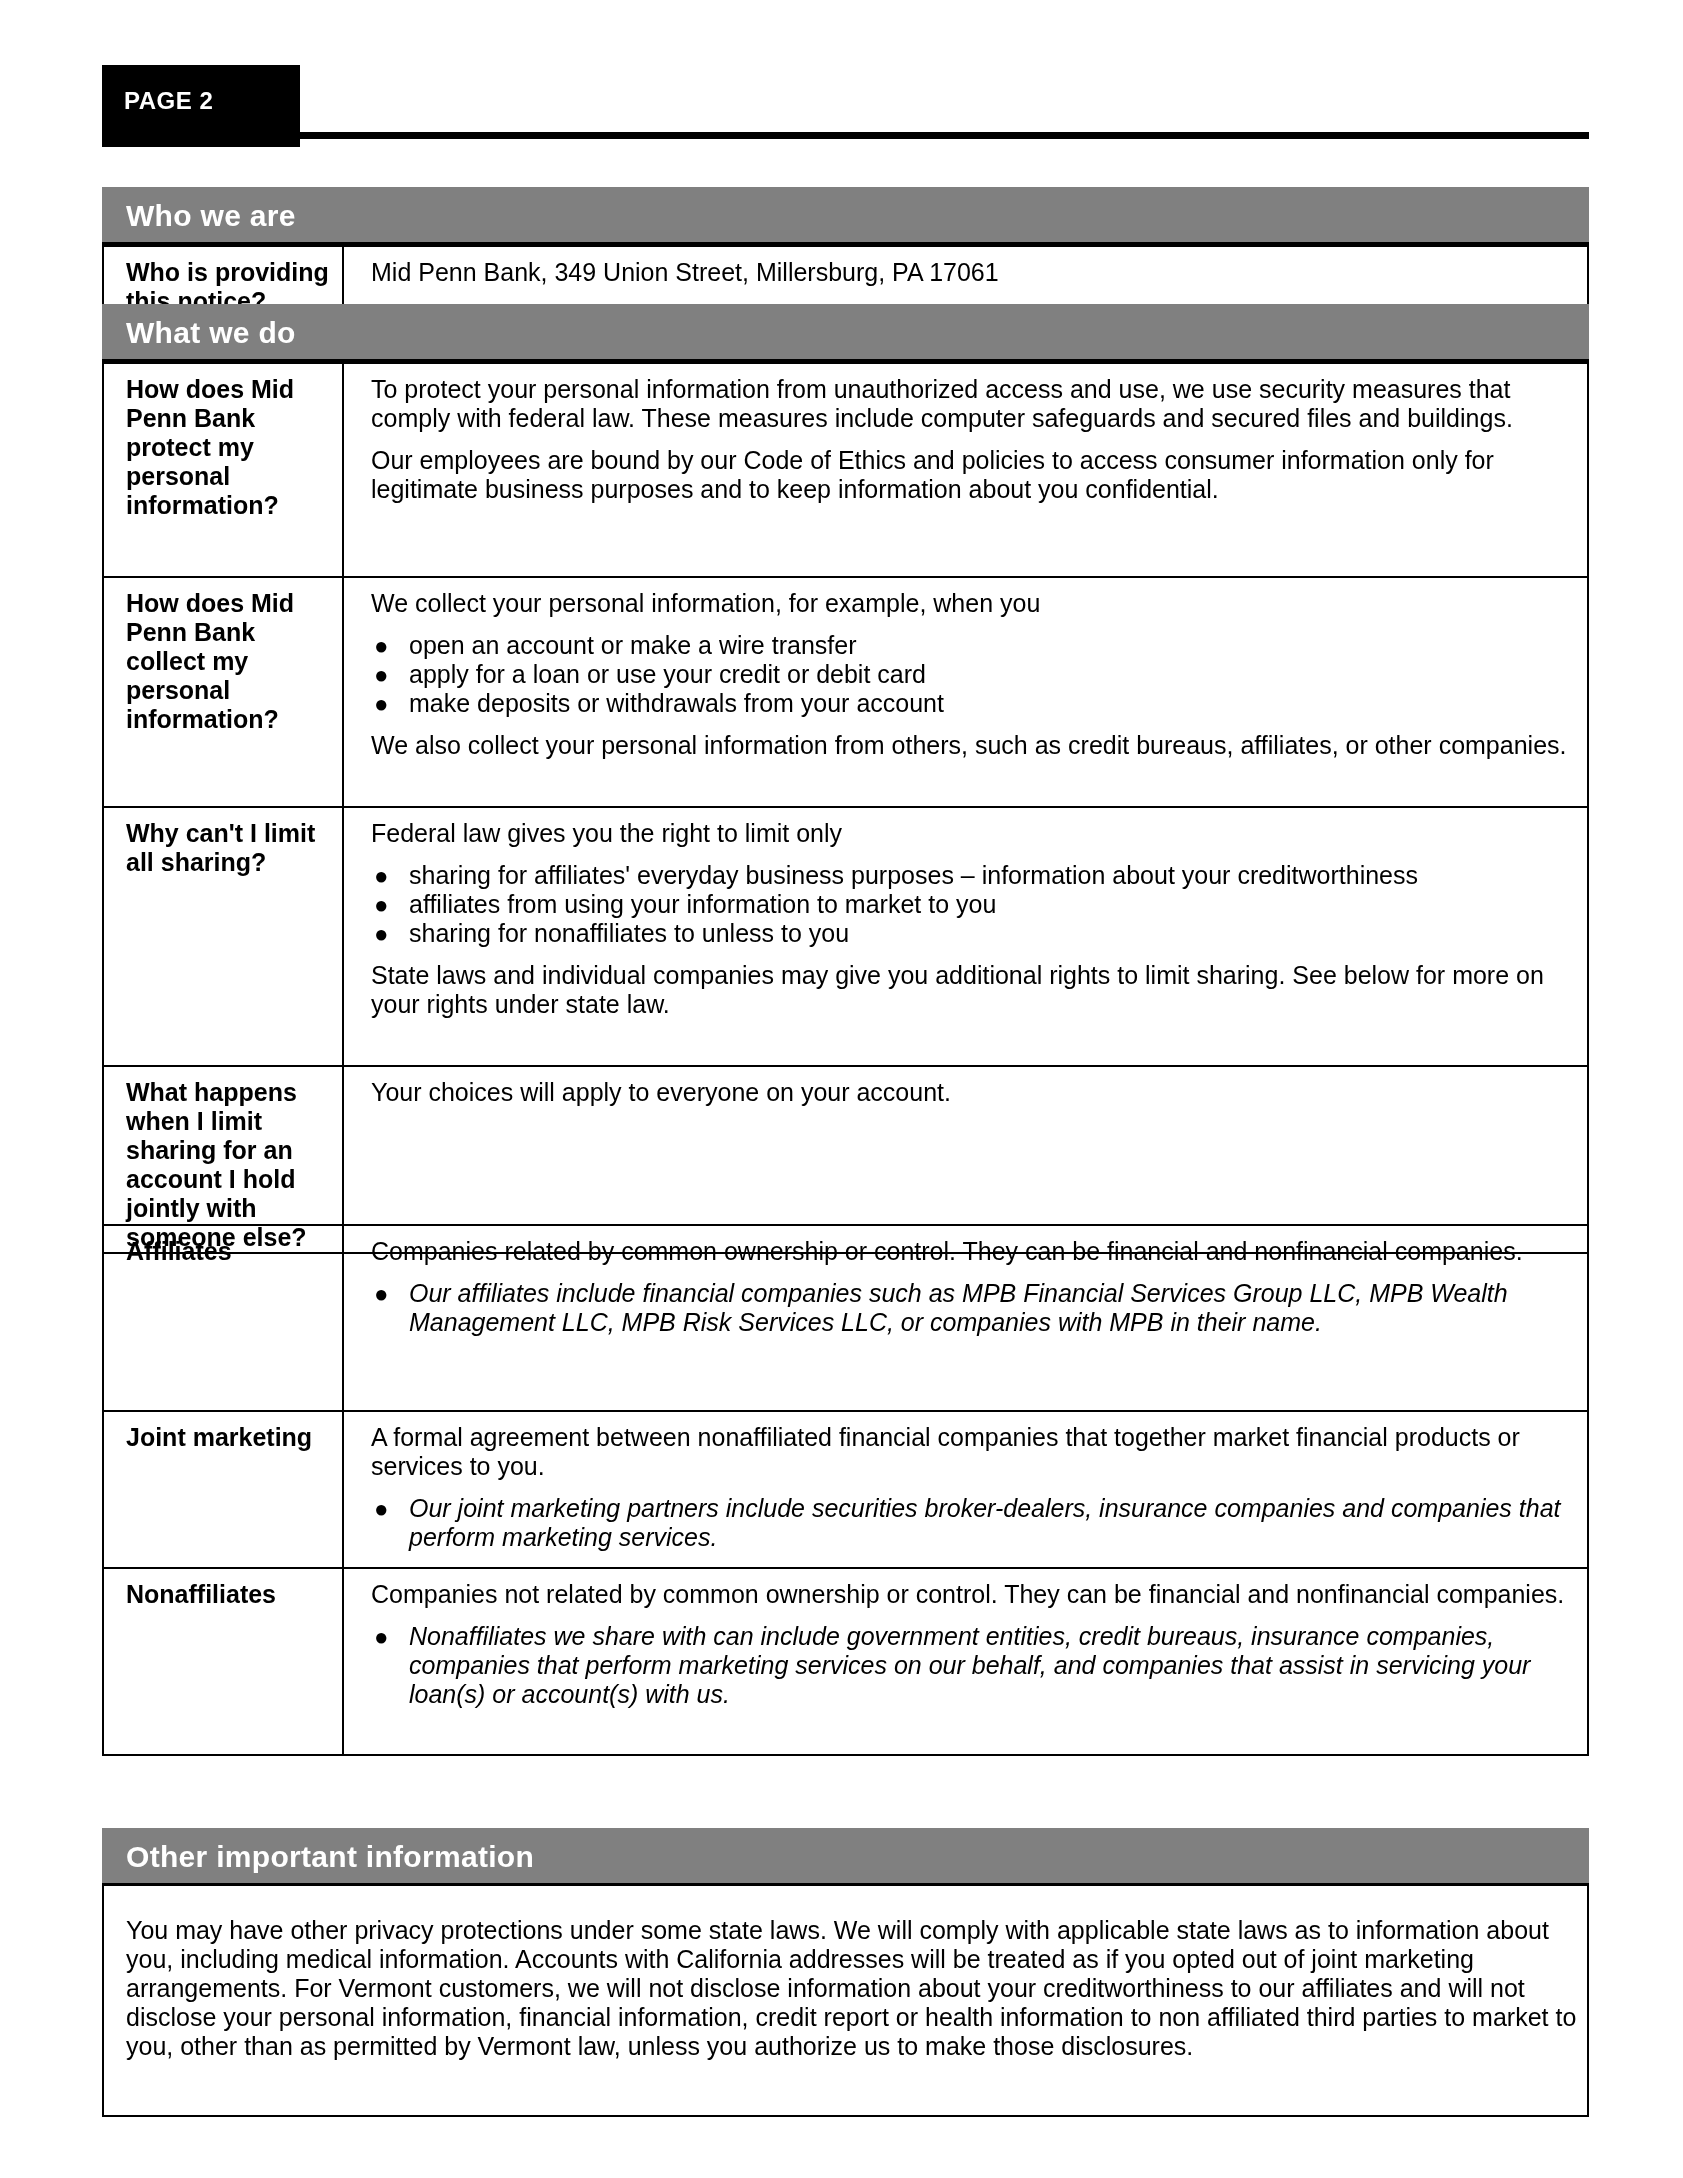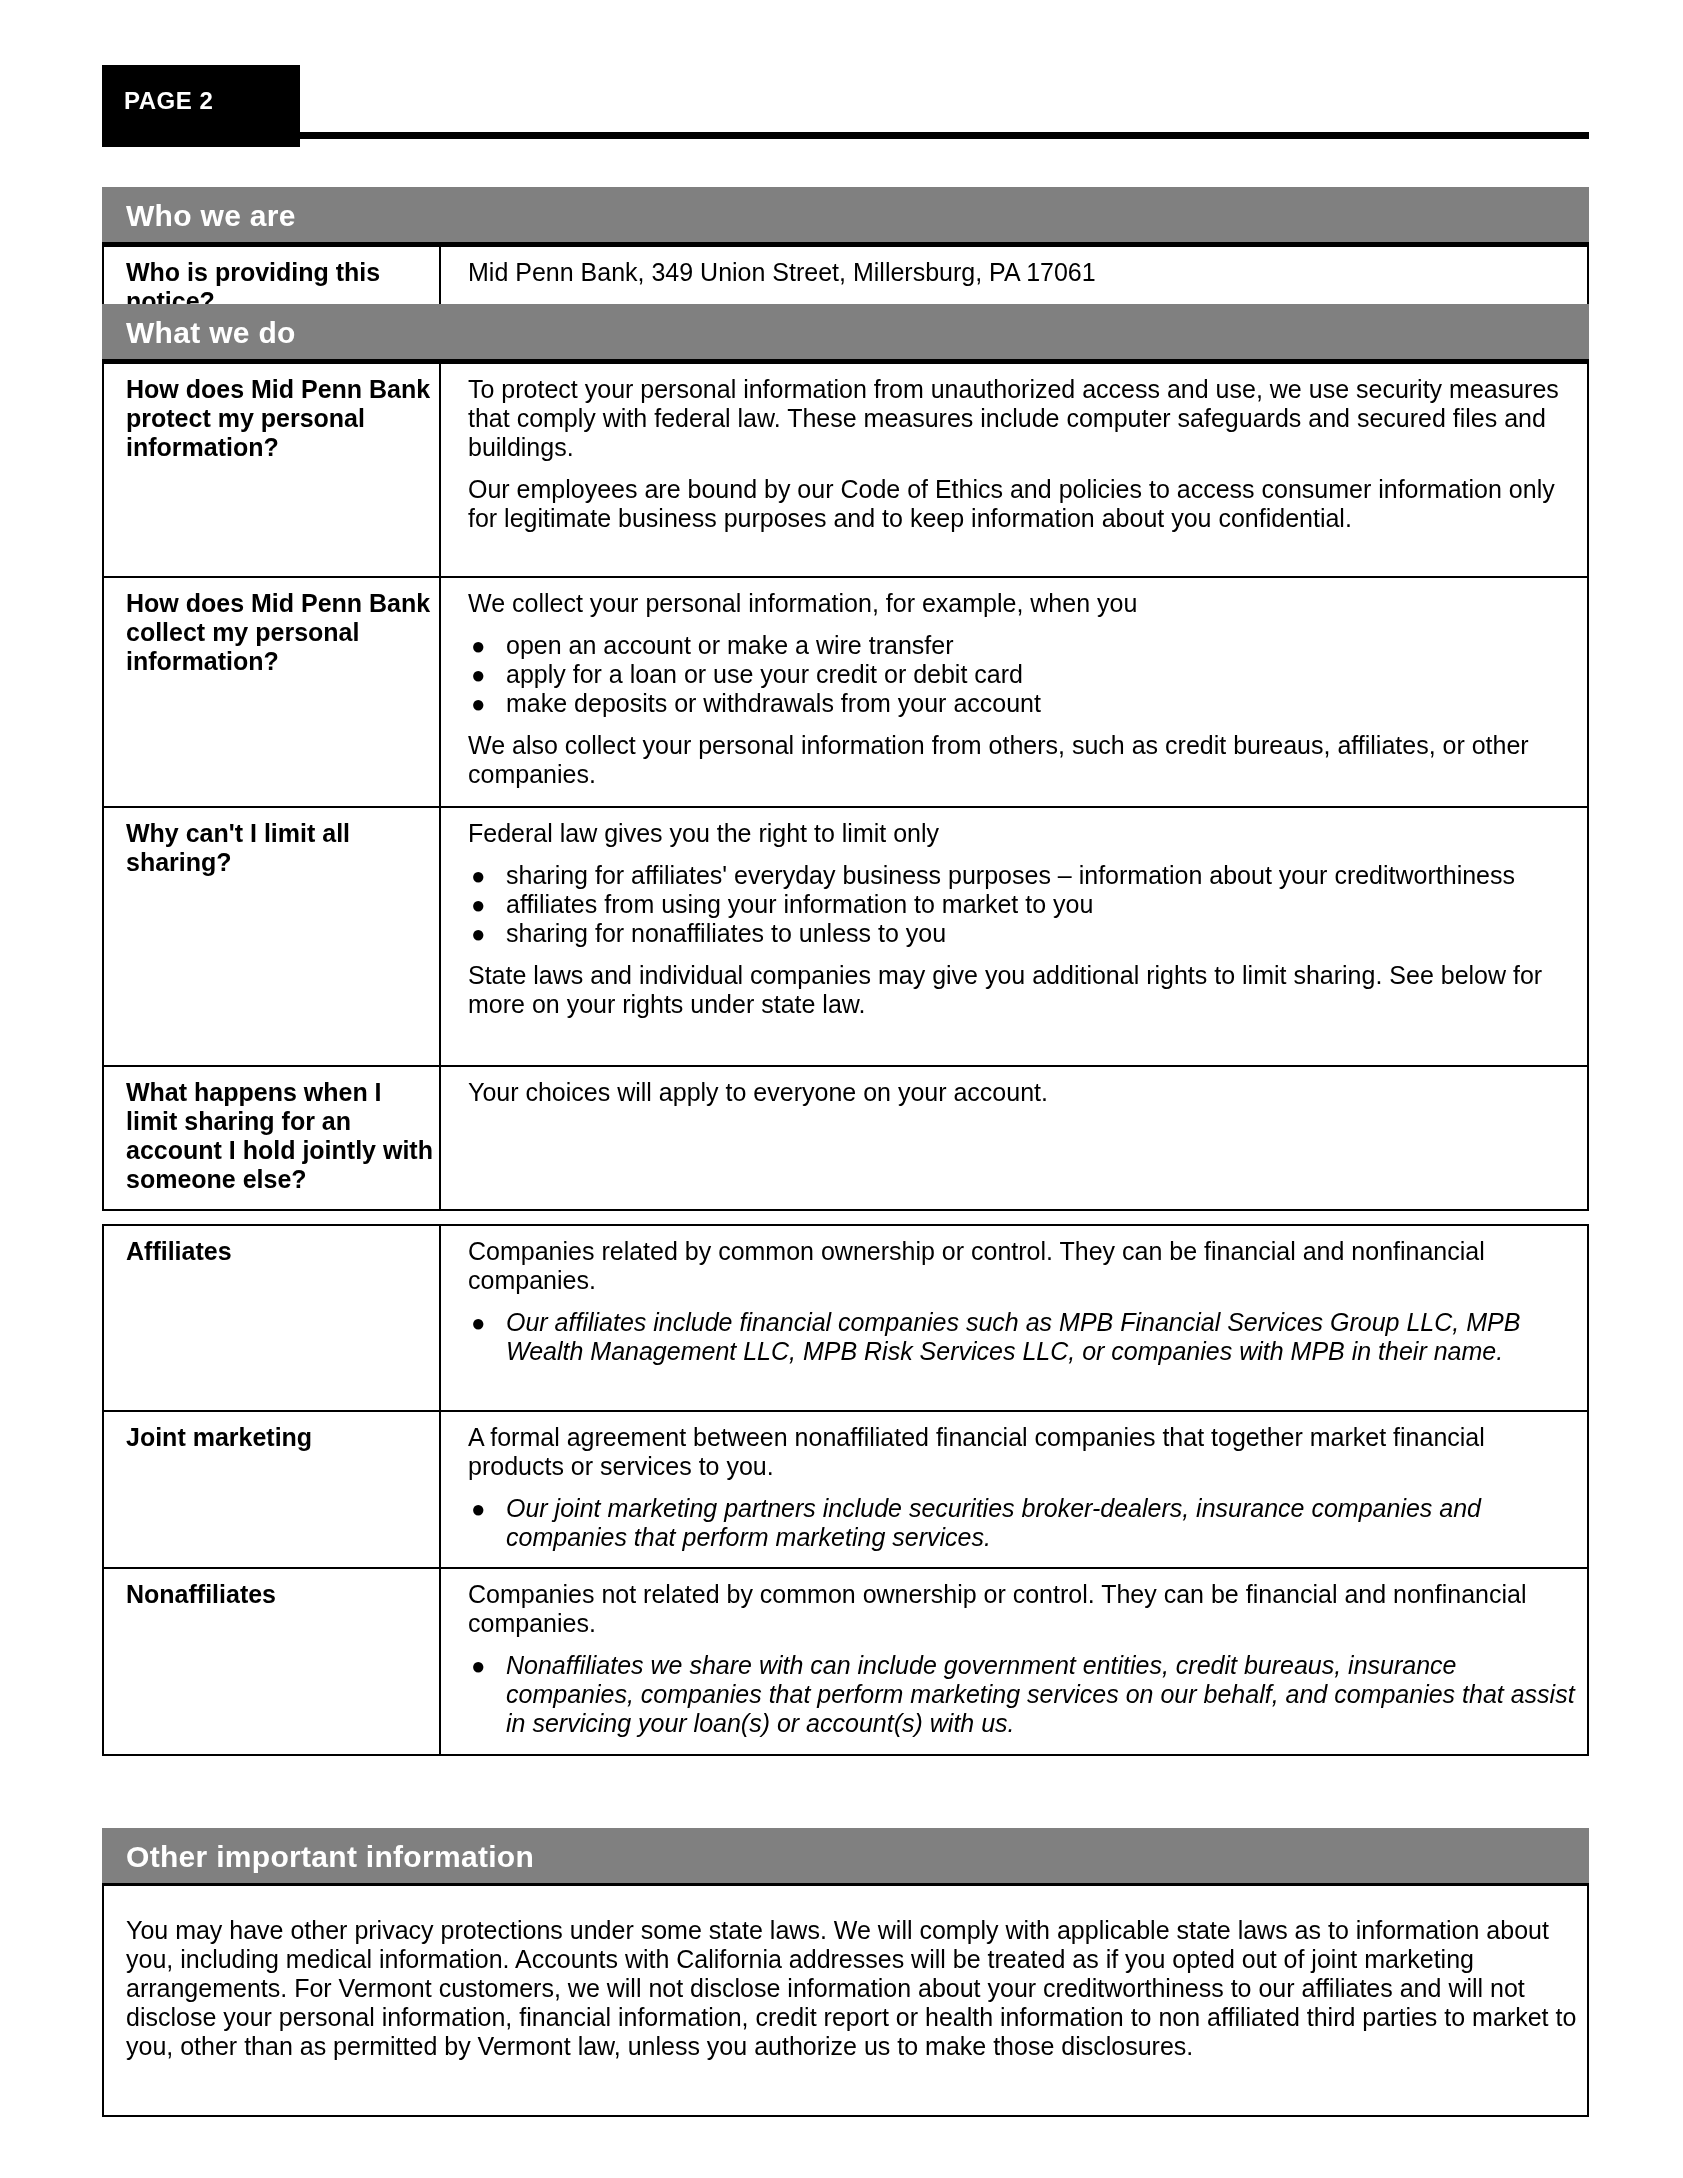--- a/index.html
+++ b/index.html
@@ -9,21 +9,21 @@
               background: #000; color: #fff; font-weight: bold; font-size: 24px;
               box-sizing: border-box; padding: 22px 0 0 22px; letter-spacing: 0.5px; }
   .page-rule { position: absolute; left: 300px; top: 132px; width: 1289px; height: 7px; background: #000; }
   .section { position: absolute; left: 102px; width: 1487px; }
   .sec-header { background: #808080; color: #fff; font-weight: bold; font-size: 30px;
                 height: 58px; box-sizing: border-box; padding: 12px 0 0 24px;
                 border-bottom: 3px solid #000; letter-spacing: 0.3px; }
   table.rows { border-collapse: collapse; width: 1487px; table-layout: fixed; }
   table.rows td { border: 2px solid #000; vertical-align: top; font-size: 25px; line-height: 29px;
                   box-sizing: border-box; }
-  table.rows td.q { width: 337px; font-weight: bold; padding: 11px 4px 0 22px; }
+  table.rows td.q { width: 240px; font-weight: bold; padding: 11px 4px 0 22px; }
   table.rows td.a { padding: 11px 6px 0 27px; }
   .a p { margin: 0 0 13px 0; }
   .a ul { list-style: none; margin: 0 0 13px 0; padding: 0; }
   .a li { position: relative; padding-left: 38px; }
   .a li .bullet { position: absolute; left: 3px; top: 0; font-size: 24px; }
   .a li.it { font-style: italic; }
   .other-box { border: 2px solid #000; border-top: none; box-sizing: border-box; height: 231px;
                padding: 30px 10px 0 22px; font-size: 25px; line-height: 29px; }
 </style>
 </head>

